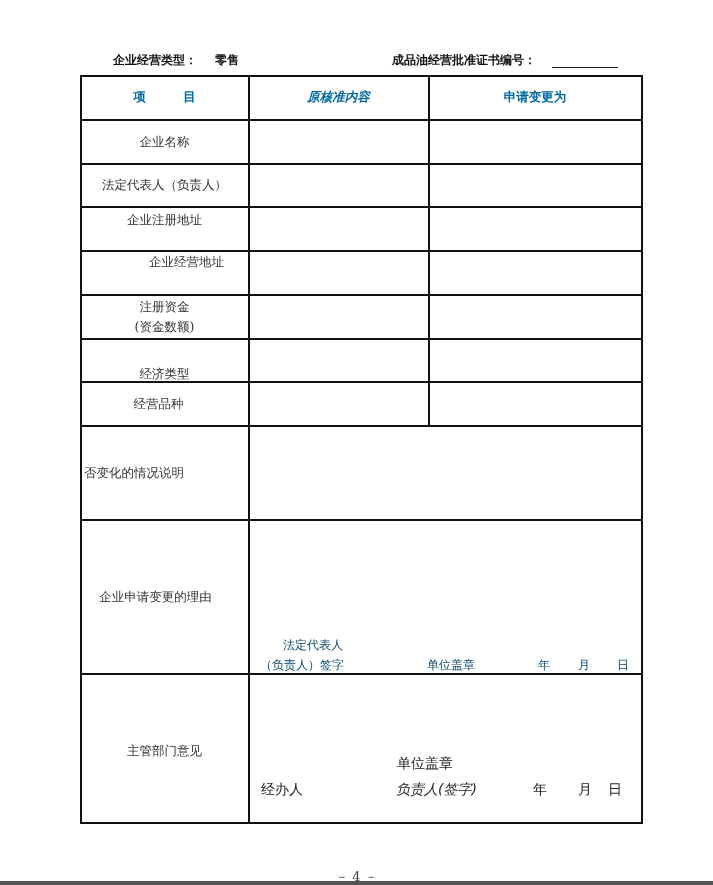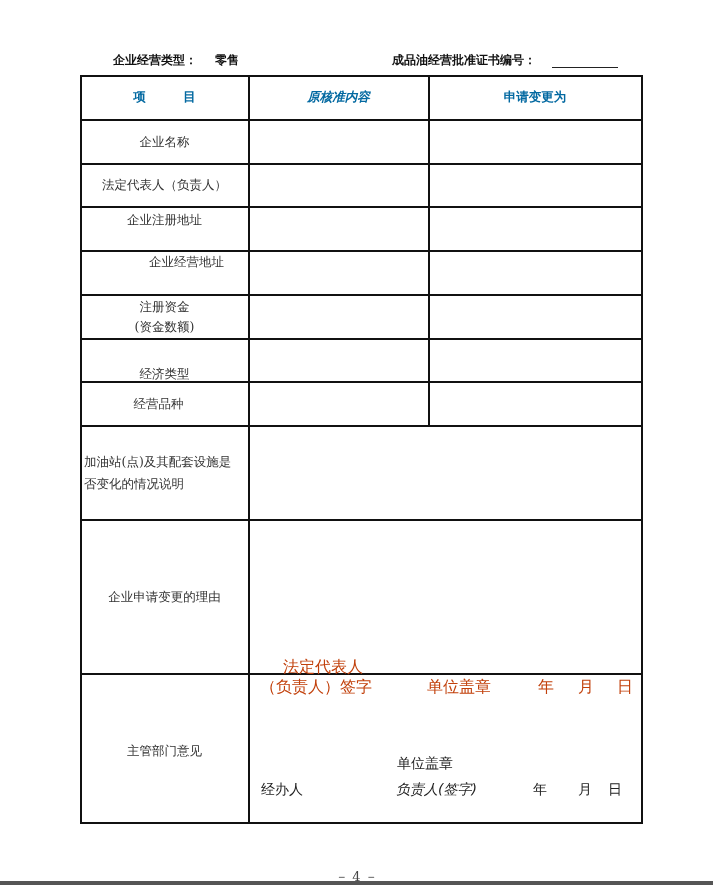--- a/index.html
+++ b/index.html
@@ -24,21 +24,21 @@
     text-align:center; font-size:12.5px; color:#333; line-height:20px;
   }
   .col-head {
     position:absolute; display:flex; align-items:center; justify-content:center;
     font-family:"DejaVu Sans","Liberation Sans",sans-serif;
     font-weight:bold; font-size:12.5px; color:#0369a1;
   }
   .field {
     position:absolute; background:transparent; border:none; outline:none;
   }
-  .sig { position:absolute; font-size:16px; color:#c2410c; white-space:nowrap;margin-top:20px; }
+  .sig { position:absolute; font-size:12px; color:#0c4a6e; white-space:nowrap; }
   .sig2 {
     position:absolute; font-family:"DejaVu Sans","Liberation Sans",sans-serif;
     font-size:14px; color:#222; white-space:nowrap;
   }
   .page-num {
     position:absolute; left:0; width:713px; top:868px; text-align:center;
     font-size:13px; color:#444; font-family:"DejaVu Serif",serif;
   }
   .bottom-band { position:absolute; left:0; top:881px; width:713px; height:4px; background:#555; }
 </style>
@@ -97,24 +97,23 @@
   <span>注册资金</span>
   <span>(资金数额)</span>
 </div>
 <div class="cell-label" style="left:81px; width:167px; top:339px; height:54px;margin-top:8px;">
     <span>经济类型</span>
   </div>
 <div class="cell-label" style="left:81px; width:155px; top:382px; height:43px;">
     <span>经营品种</span>
   </div>
 <div class="cell-label" style="left:84px; width:162px; top:426px; height:93px; flex-direction:column; align-items:flex-start; text-align:left; line-height:22px;">
-  <span>加油站(点)及其配套设施是</span>
   <span>否变化的情况说明</span>
 </div>
-<div class="cell-label" style="left:81px; width:167px; top:585px; height:24px;">
+<div class="cell-label" style="left:72px; width:167px; top:585px; height:24px;">
     <span>企业申请变更的理由</span>
   </div>
 <div class="cell-label" style="left:81px; width:167px; top:739px; height:24px;">
     <span>主管部门意见</span>
   </div>
 
 <div class="field" style="left:250px; top:121px; width:177px; height:41px;"></div>
 <div class="field" style="left:430px; top:121px; width:210px; height:41px;"></div>
 <div class="field" style="left:250px; top:165px; width:177px; height:40px;"></div>
 <div class="field" style="left:430px; top:165px; width:210px; height:40px;"></div>

